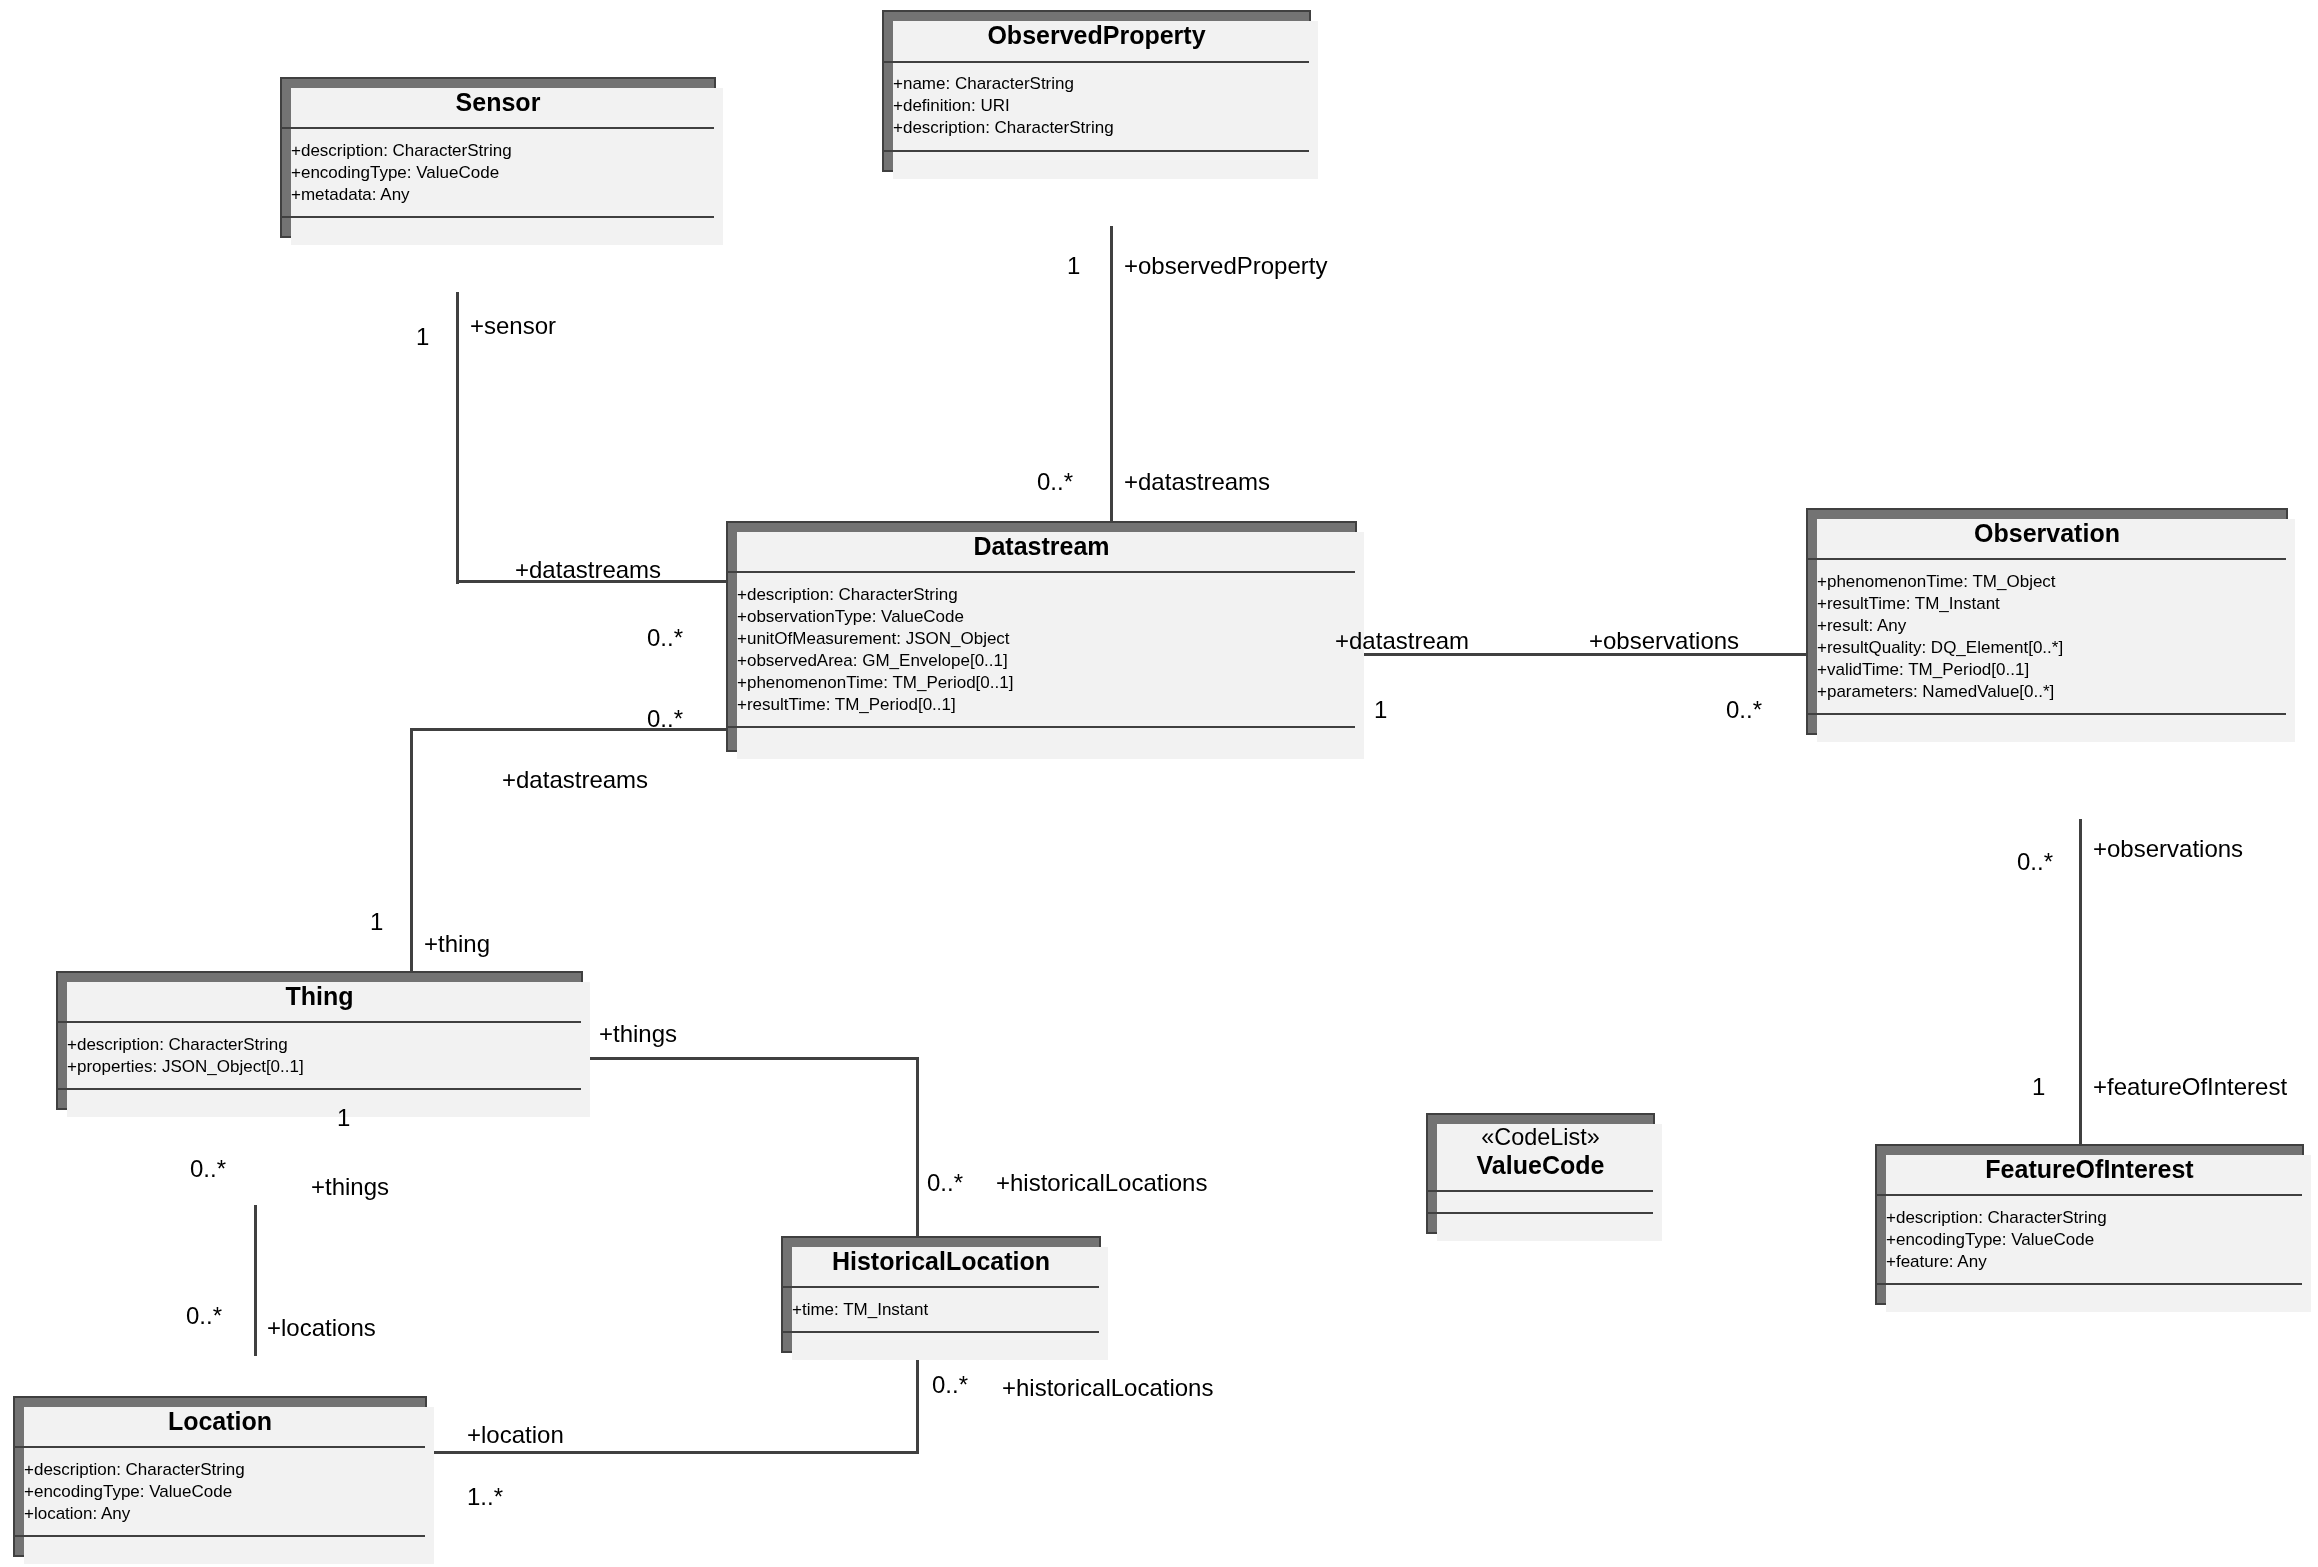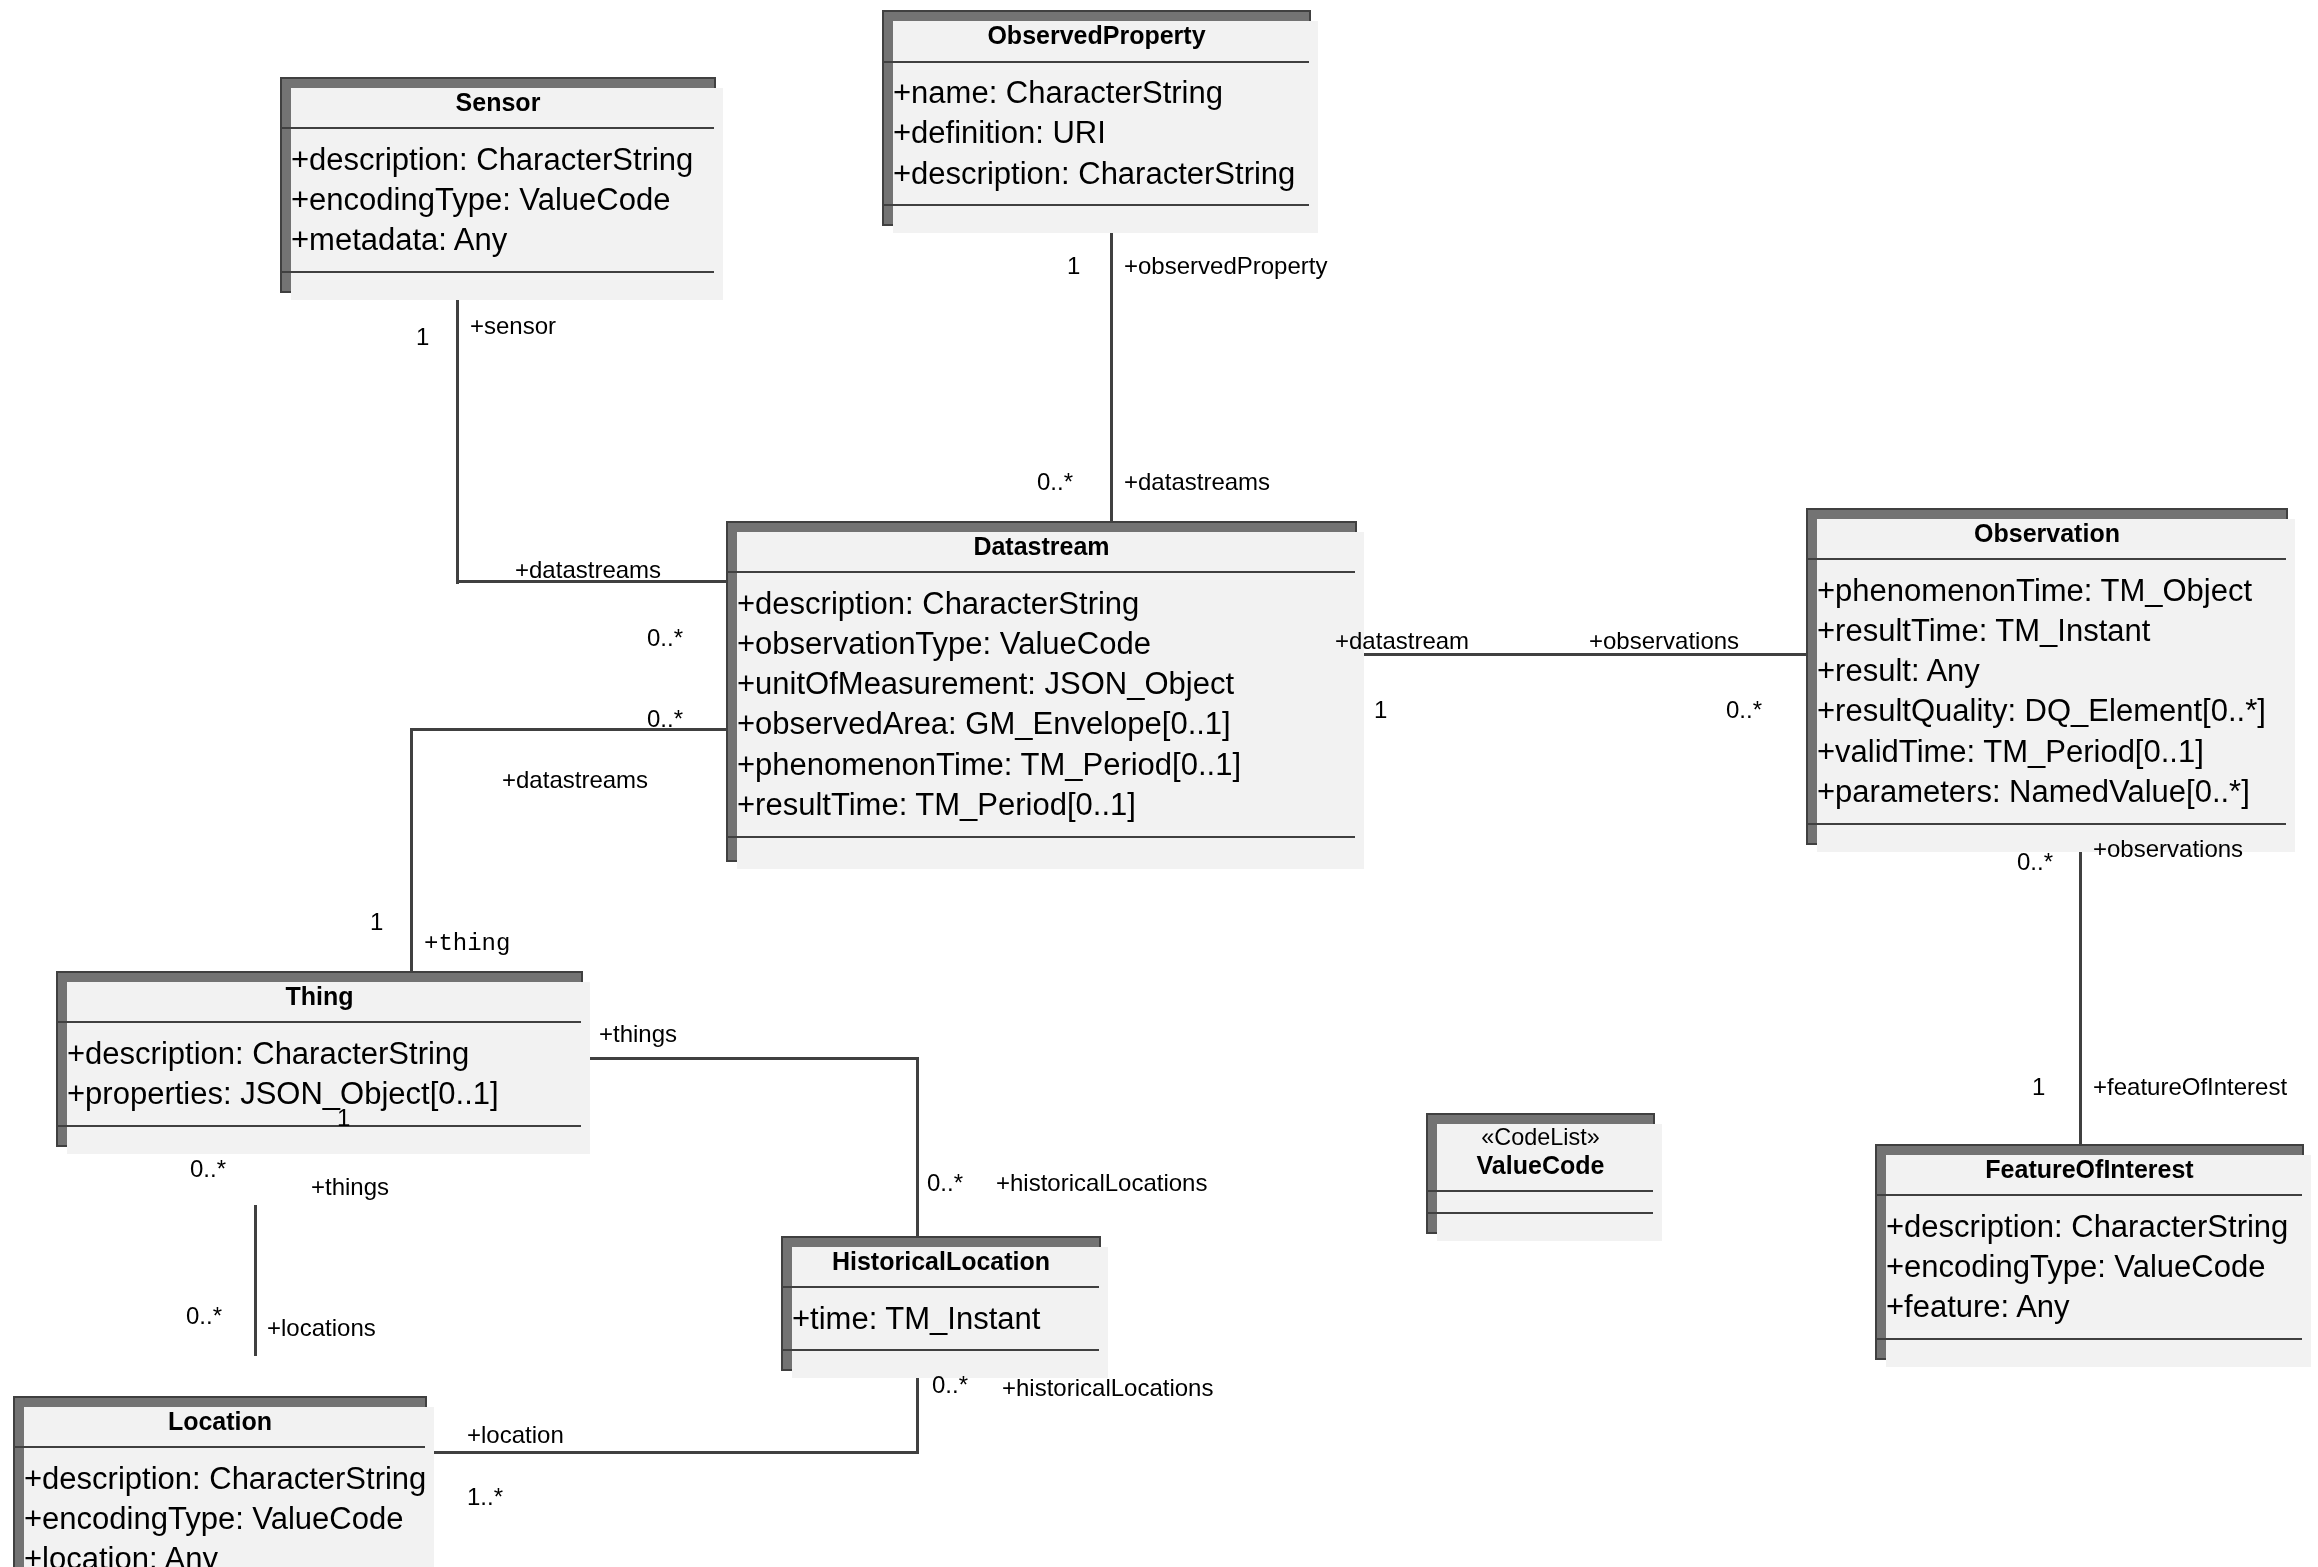--- a/index.html
+++ b/index.html
@@ -49,21 +49,21 @@
     font-size: 23.4px;
   }
   .cls-sep {
     height: 0;
     border-top: 2.6px solid #404040;
   }
   .cls-attrs {
     padding: 10.4px 7.8px 10.4px 9px;
   }
   .cls-attrs .attr {
-    font-size: 31px;
+    font-size: 17px;
     color: #000000;
     line-height: 1.30;
     white-space: nowrap;
   }
   .cls-ops {
     height: 18px;
   }
   .cls-ops.tall { height: 22px; }
 
   
@@ -239,21 +239,21 @@
 
   <span class="mult" style="left:1037px; top:470px;">0..*</span>
   <span class="lbl" style="left:1124px; top:470px;">+datastreams</span>
 
   <span class="lbl" style="left:1335px; top:629px;">+datastream</span>
   <span class="mult" style="left:1374px; top:698px;">1</span>
   <span class="lbl" style="left:1589px; top:629px;">+observations</span>
   <span class="mult" style="left:1726px; top:698px;">0..*</span>
 
   <span class="mult" style="left:370px; top:910px;">1</span>
-  <span class="lbl" style="left:424px; top:932px;font-family:Liberation Mono, monospace;">+thing</span>
+  <span class="lbl" style="left:424px; top:932px;">+thing</span>
   <span class="mult" style="left:647px; top:707px;">0..*</span>
   <span class="lbl" style="left:502px; top:768px;">+datastreams</span>
 
   <span class="lbl" style="left:599px; top:1022px;">+things</span>
   <span class="mult" style="left:337px; top:1106px;">1</span>
   <span class="mult" style="left:927px; top:1171px;">0..*</span>
   <span class="lbl" style="left:996px; top:1171px;">+historicalLocations</span>
 
   <span class="mult" style="left:190px; top:1157px;">0..*</span>
   <span class="lbl" style="left:311px; top:1175px;">+things</span>

